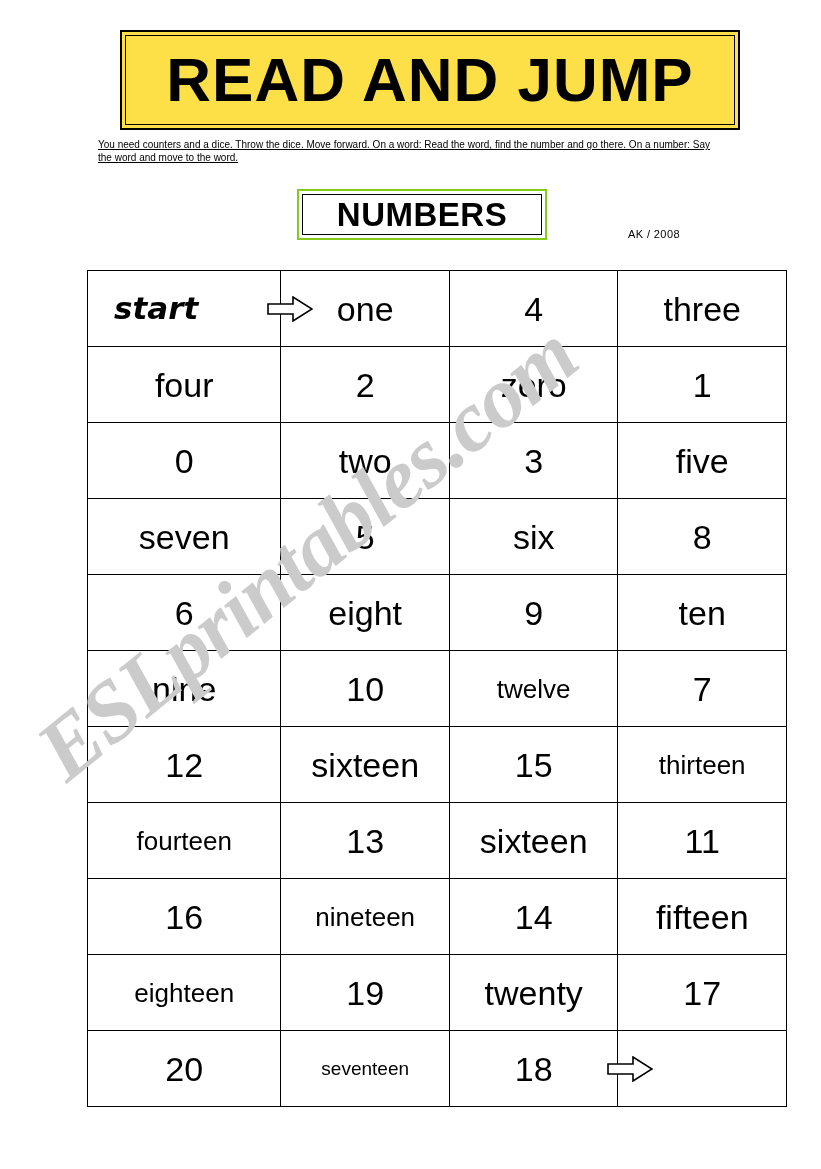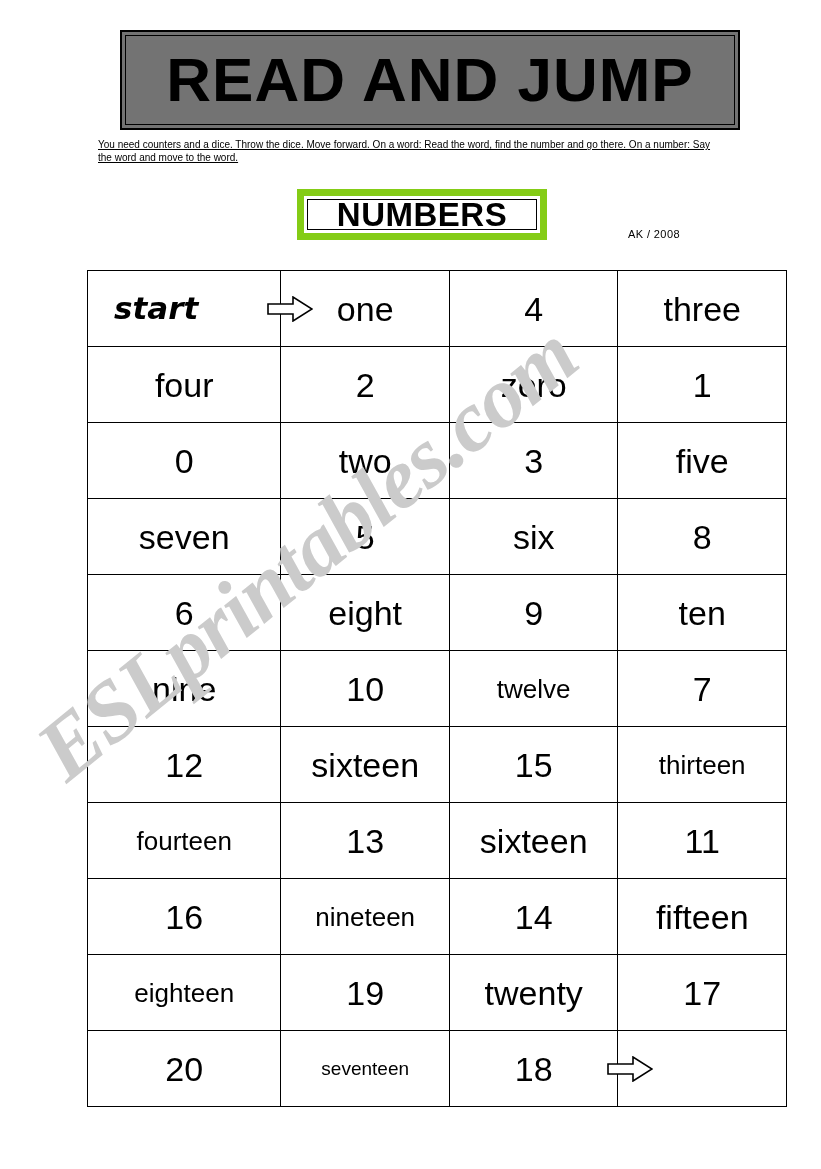--- a/index.html
+++ b/index.html
@@ -44,21 +44,21 @@
 
   
   #title-box {
     position: absolute;
     left: 120px;
     top: 30px;
     width: 620px;
     height: 100px;
     border: 2px solid #000;
     box-sizing: border-box;
-    background: #737373;
+    background: #fde047;
     z-index: 2;
   }
   #title-box .inner {
     position: absolute;
     left: 3px;
     top: 3px;
     right: 3px;
     bottom: 3px;
     border: 1px solid #000;
     box-sizing: border-box;
@@ -86,21 +86,21 @@
     text-decoration: underline;
   }
 
   
   #numbers-box {
     position: absolute;
     left: 297px;
     top: 189px;
     width: 250px;
     height: 51px;
-    border: 7px solid #84cc16;
+    border: 2px solid #84cc16;
     box-sizing: border-box;
     background: #fff;
     z-index: 2;
   }
   #numbers-box .inner {
     position: absolute;
     left: 3px;
     top: 3px;
     right: 3px;
     bottom: 3px;

